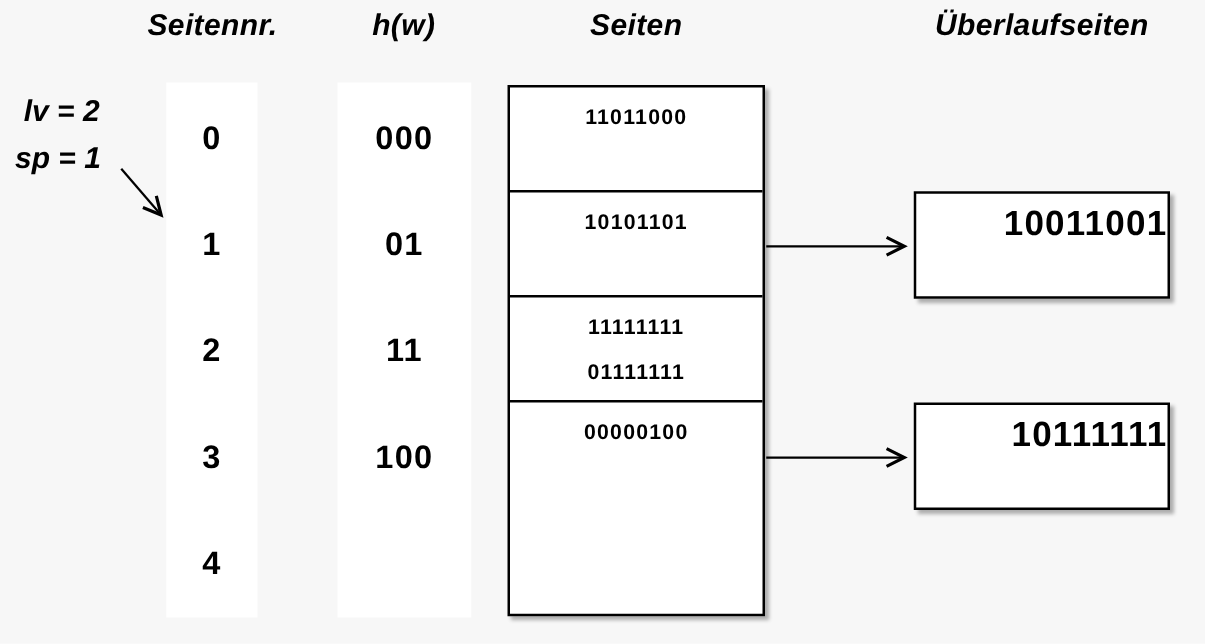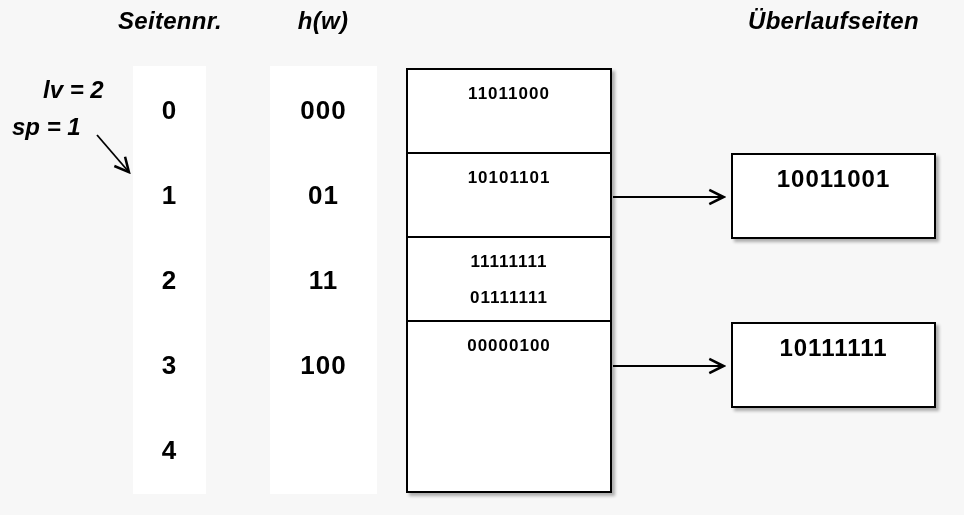--- a/index.html
+++ b/index.html
@@ -23,21 +23,21 @@
   .hdr-hash     { left:265px; width:116px; }
   .hdr-seiten   { left:406px; width:206px; }
   .hdr-ueberlauf{ left:731px; width:205px; }
 
   .annot {
     position:absolute; left:12px; top:71px;
     font-style:italic;
     font-size:24px; line-height:37px;
     white-space:nowrap;
   }
-  .annot .line1 { padding-left:7px;margin-left:24px; }
+  .annot .line1 { padding-left:7px; }
 
   .strip {
     position:absolute; top:66px; height:428px;
     background:#ffffff;
     padding-top:2px;
     box-sizing:border-box;
   }
   .strip-nr   { left:133px; width:73px; }
   .strip-hash { left:270px; width:107px; }
   .cell {
@@ -67,41 +67,42 @@
   .bucket:last-child { border-bottom:none; height:85px; }
   .bucket .entry { display:block; }
 
   .ovbox {
     position:absolute; left:731px;
     width:205px; height:86px;
     background:#ffffff;
     border:2.5px solid #000;
     box-sizing:border-box;
     box-shadow:3px 3px 3px rgba(0,0,0,0.30);
-    text-align:center;
+    text-align:right;
     padding-top:6px;
-    font-size:24px; line-height:36px;
+    font-size:28px; line-height:36px;
     letter-spacing:1px;
   }
   .ovbox-1 { top:153px; }
   .ovbox-2 { top:322px; }
 
   .arrows {
     position:absolute; left:0; top:0;
     width:964px; height:515px;
     pointer-events:none;
   }
 </style>
 </head>
 <body>
 
 <div class="canvas">
 
   <div class="hdr hdr-seitennr">Seitennr.</div>
   <div class="hdr hdr-hash">h(w)</div>
+  <div class="hdr hdr-seiten">Seiten</div>
   <div class="hdr hdr-ueberlauf">Überlaufseiten</div>
 
   <div class="annot">
     <div class="line1">lv = 2</div>
     <div>sp = 1</div>
   </div>
 
   <div class="strip strip-nr">
     <div class="cell">0</div>
     <div class="cell">1</div>

